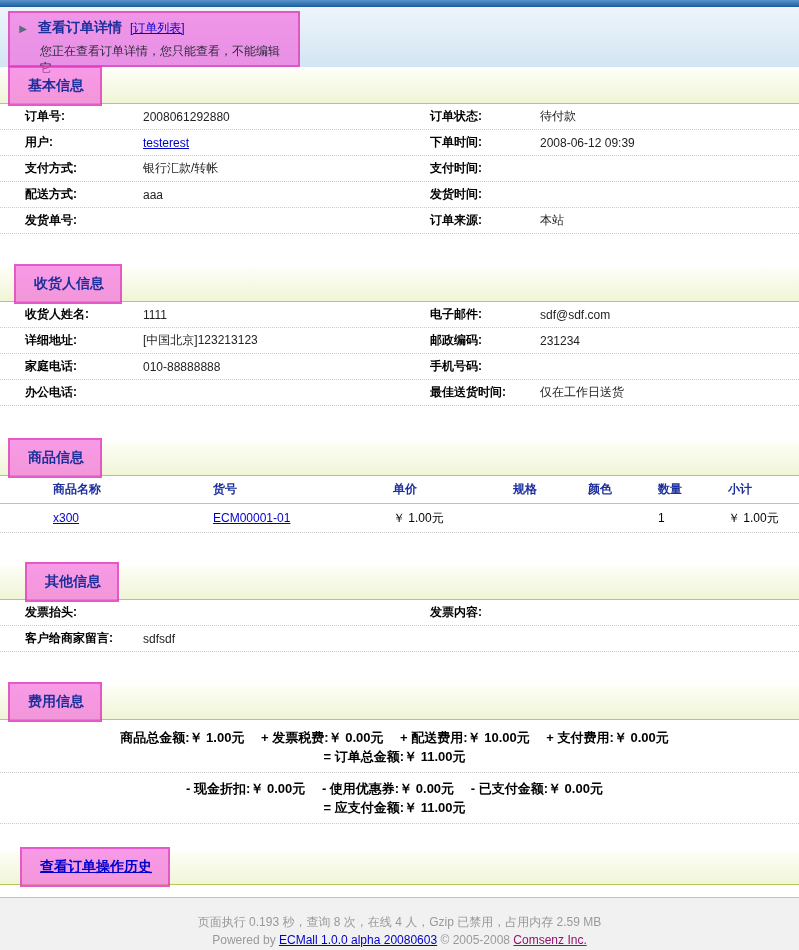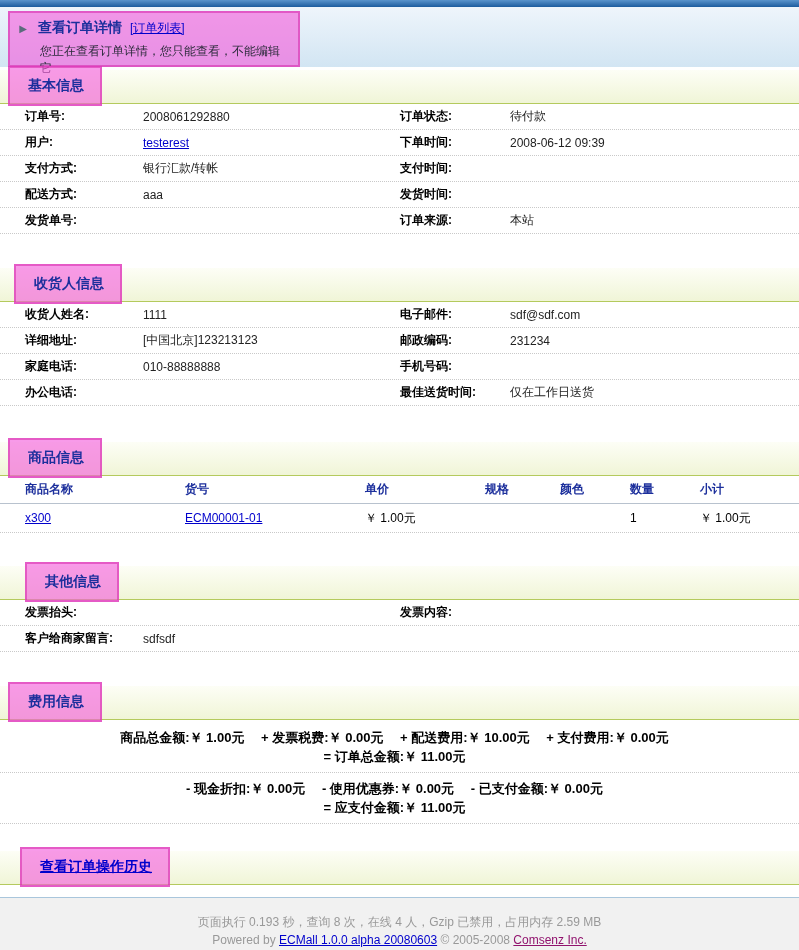--- a/index.html
+++ b/index.html
@@ -34,29 +34,29 @@
   }
   .band-hl { top:-4px; height:40px; padding:9px 16px 0 18px; }
   .sec-title { color:#1c2f9c; font-weight:bold; font-size:14px; white-space:nowrap; }
   
   .frow {
     display:flex; align-items:center; height:26px;
     border-bottom:1px dotted #c9c9c9; padding-left:25px;
   }
   .flabel { width:118px; font-weight:bold; color:#000; flex:none; }
   .fvalue { width:257px; flex:none; color:#222; overflow:hidden; white-space:nowrap; }
-  .flabel2 { width:110px; font-weight:bold; flex:none; }
+  .flabel2 { width:110px; margin-left:30px; font-weight:bold; flex:none; }
   .fvalue2 { flex:1; color:#222; }
   .flabel-wide { width:118px; font-weight:bold; flex:none; }
   
   .grow { display:flex; align-items:center; padding-left:25px; }
   .g-head { height:28px; border-bottom:1px solid #b8c2ce; }
   .g-head .gc { color:#1c2f9c; font-weight:bold; }
   .g-data { height:29px; border-bottom:1px dotted #c9c9c9; }
-  .gc-name{ width:160px; flex:none; } .gc-sku{ width:180px; flex:none; }
+  .gc-name{ width:160px; flex:none;margin-left:28px; } .gc-sku{ width:180px; flex:none; }
   .gc-price{ width:120px; flex:none; } .gc-spec{ width:75px; flex:none; }
   .gc-color{ width:70px; flex:none; } .gc-qty{ width:70px; flex:none; }
   .gc-sub{ flex:1; }
   
   .feeblock { text-align:center; padding:8px 10px 0 0; font-weight:bold; font-size:13px; }
   .feeblock .feeline { line-height:19px; }
   .feesep { border-bottom:1px dotted #c9c9c9; height:7px; margin-bottom:6px; }
   
   .mt-first{ margin-top:3px; } .mt-a{ margin-top:34px; } .mt-b{ margin-top:36px; }
   .mt-c{ margin-top:33px; } .mt-d{ margin-top:34px; } .mt-e{ margin-top:27px; }

